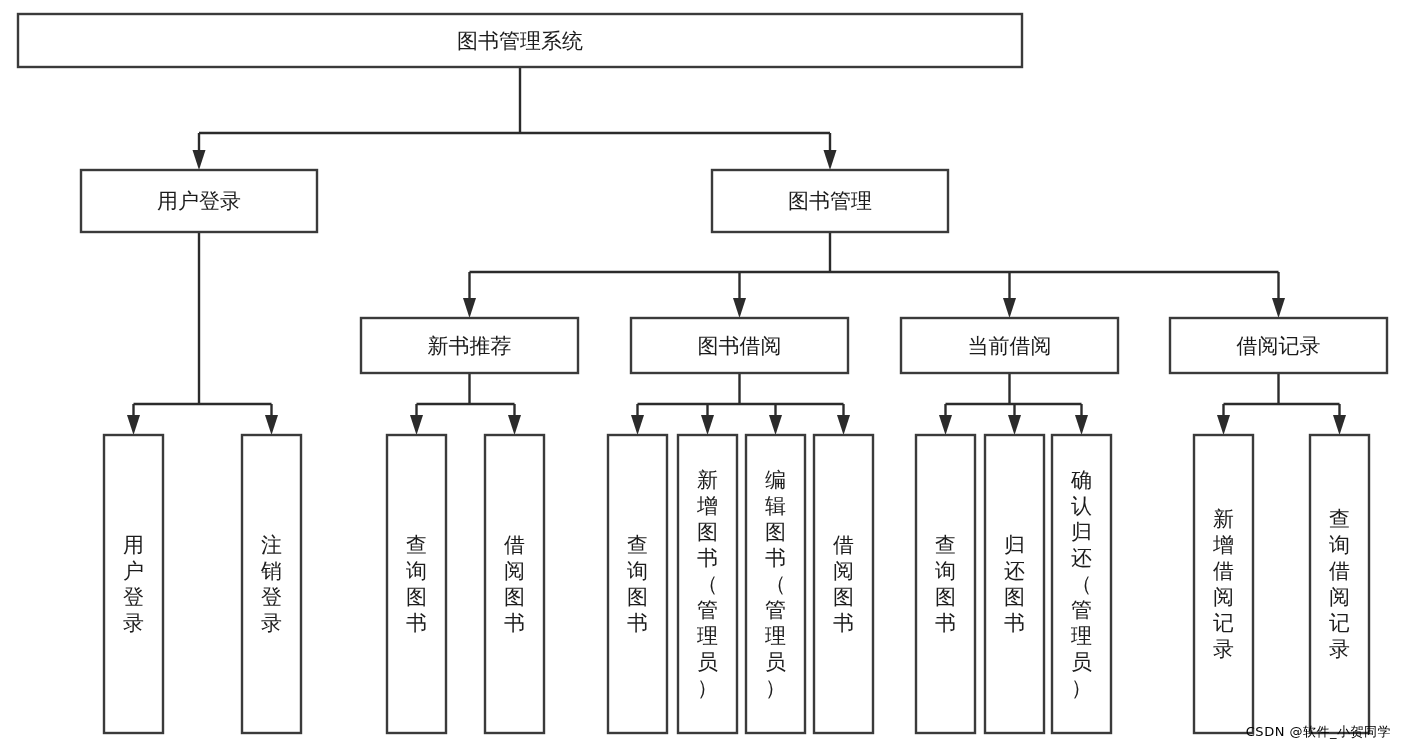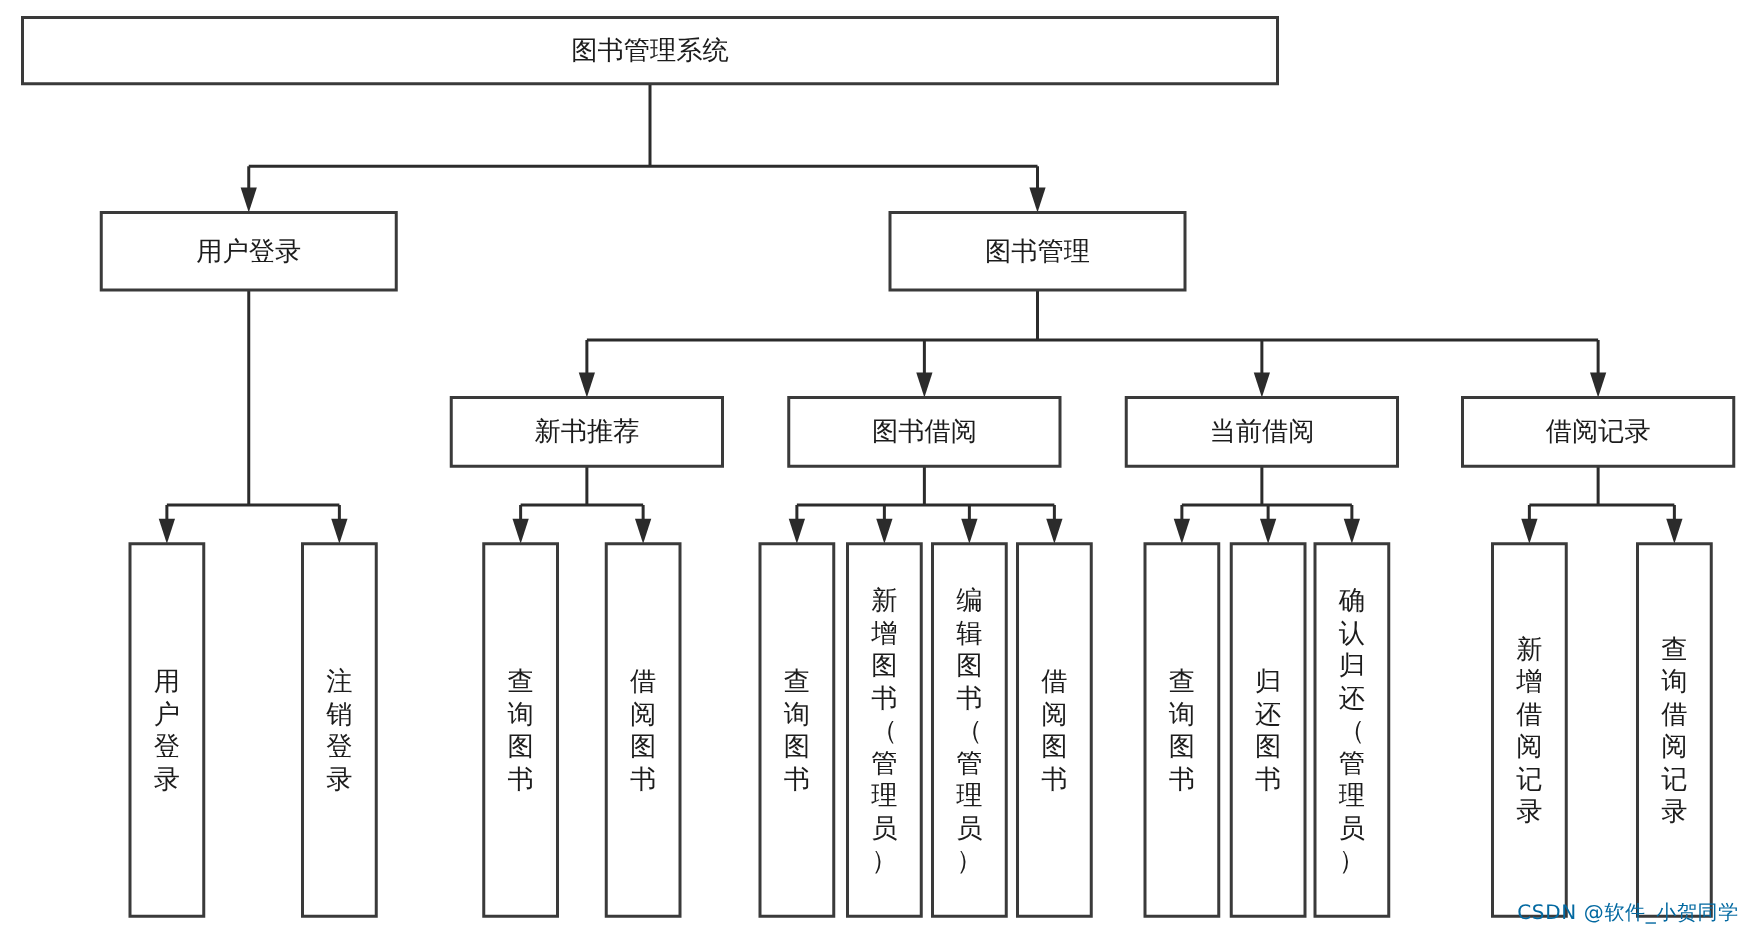--- a/index.html
+++ b/index.html
@@ -58,22 +58,22 @@
     font-family: "DejaVu Sans", "Liberation Sans", sans-serif;
     font-size: 21px;
     fill: #1c1c1c;
     text-anchor: middle;
   }
   .watermark {
     position: absolute;
     right: 14px;
     bottom: 6px;
     font-family: "DejaVu Sans", "Liberation Sans", sans-serif;
-    font-size: 16px;
-    color: #0369a1;
+    font-size: 13px;
+    color: #000000;
     letter-spacing: 0.5px;
     white-space: nowrap;
     pointer-events: none;
     user-select: none;
     margin-left: 37px;
   }
 </style>
 </head>
 <body>
 

